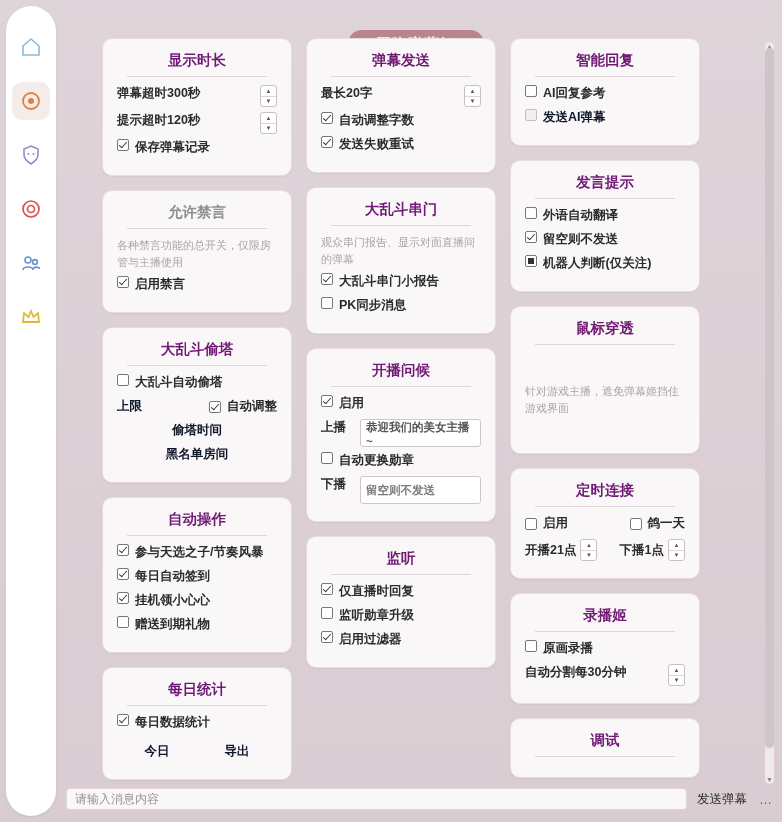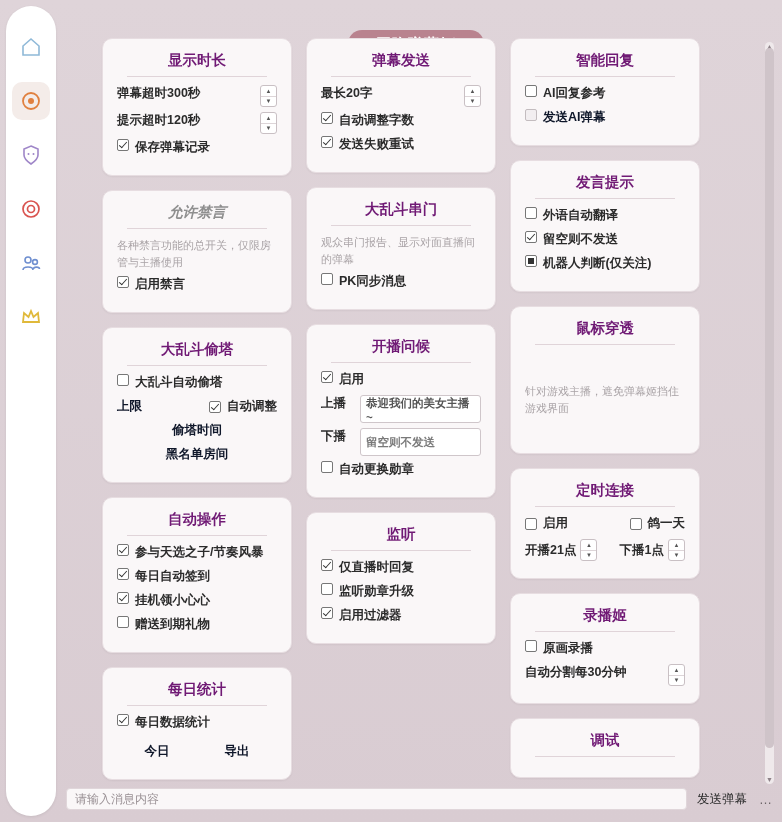--- a/index.html
+++ b/index.html
@@ -80,21 +80,21 @@
     font-size: 14.5px;
     font-weight: bold;
     text-align: center;
     color: #701a75;
   }
   .card .rule {
     height: 1px;
     background: #e0d4d9;
     margin: 0 10px 8px 10px;
   }
-  .card.dim h3 { color: #8f8f8f; font-style: italic; }
+  .card.dim h3 { color: #8f8f8f; }
 
   .row {
     display: flex;
     align-items: flex-start;
     font-size: 12.5px;
     color: #2b2b2b;
     margin: 5px 0;
     min-height: 19px;
     font-weight: bold;
   }
@@ -405,43 +405,47 @@
             <span class="cb checked"></span>
             <span class="lbl">发送失败重试</span>
           </div>
         </div>
 
         <div class="card">
           <h3>大乱斗串门</h3>
           <div class="rule"></div>
           <div class="note dim">观众串门报告、显示对面直播间的弹幕</div>
           <div class="row">
+            <span class="cb checked"></span>
+            <span class="lbl">大乱斗串门小报告</span>
+          </div>
+          <div class="row">
             <span class="cb"></span>
             <span class="lbl">PK同步消息</span>
           </div>
         </div>
 
         <div class="card">
           <h3>开播问候</h3>
           <div class="rule"></div>
           <div class="row">
             <span class="cb checked"></span>
             <span class="lbl">启用</span>
           </div>
           <div class="row">
             <span class="lbl label-left">上播</span>
             <span class="txt-in filled">恭迎我们的美女主播~</span>
           </div>
           <div class="row">
+            <span class="cb"></span>
+            <span class="lbl">自动更换勋章</span>
+          </div>
+          <div class="row">
             <span class="lbl label-left">下播</span>
             <span class="txt-in">留空则不发送</span>
-          </div>
-          <div class="row">
-            <span class="cb"></span>
-            <span class="lbl">自动更换勋章</span>
           </div>
         </div>
 
         <div class="card">
           <h3>监听</h3>
           <div class="rule"></div>
           <div class="row">
             <span class="cb checked"></span>
             <span class="lbl">仅直播时回复</span>
           </div>

